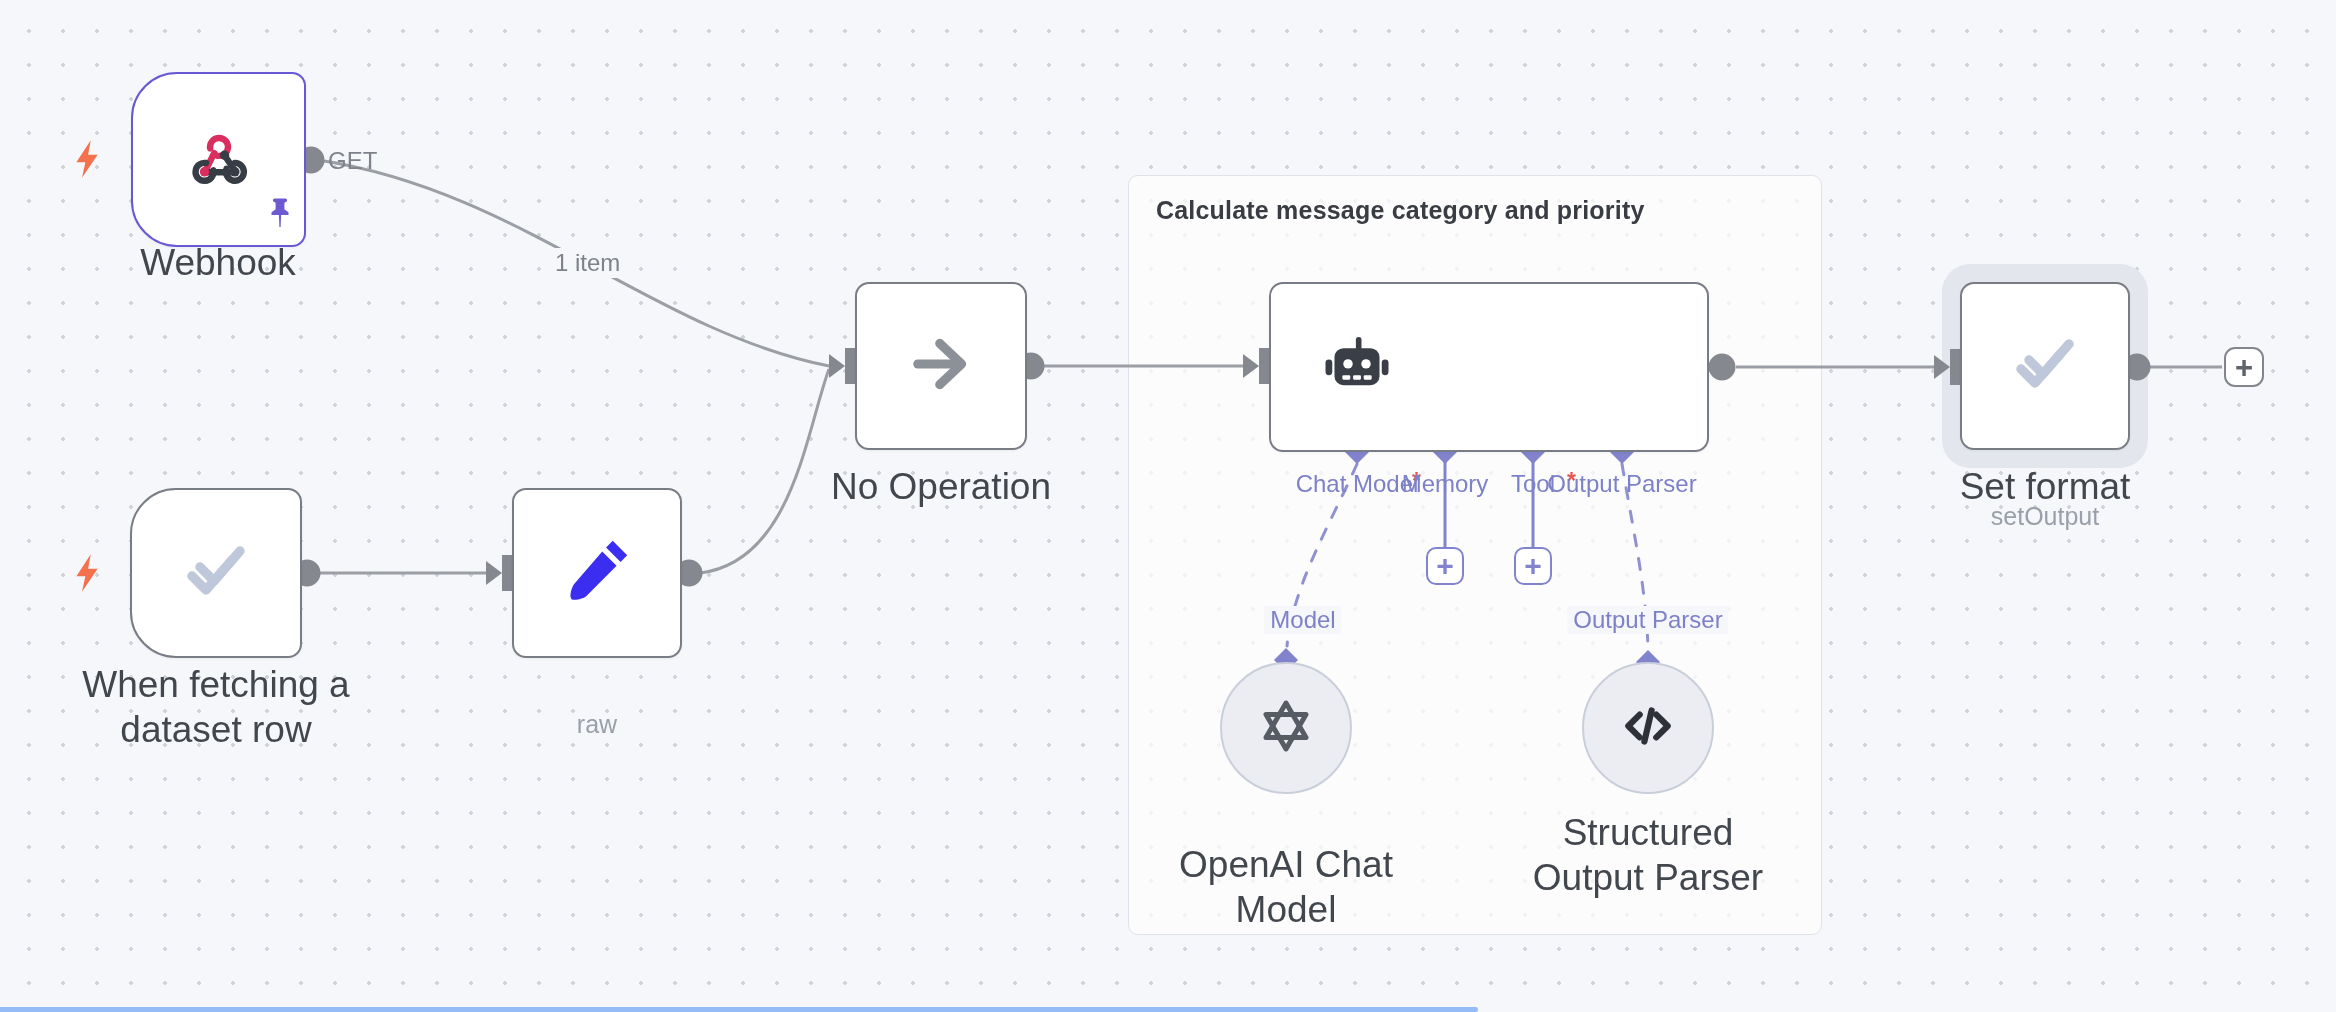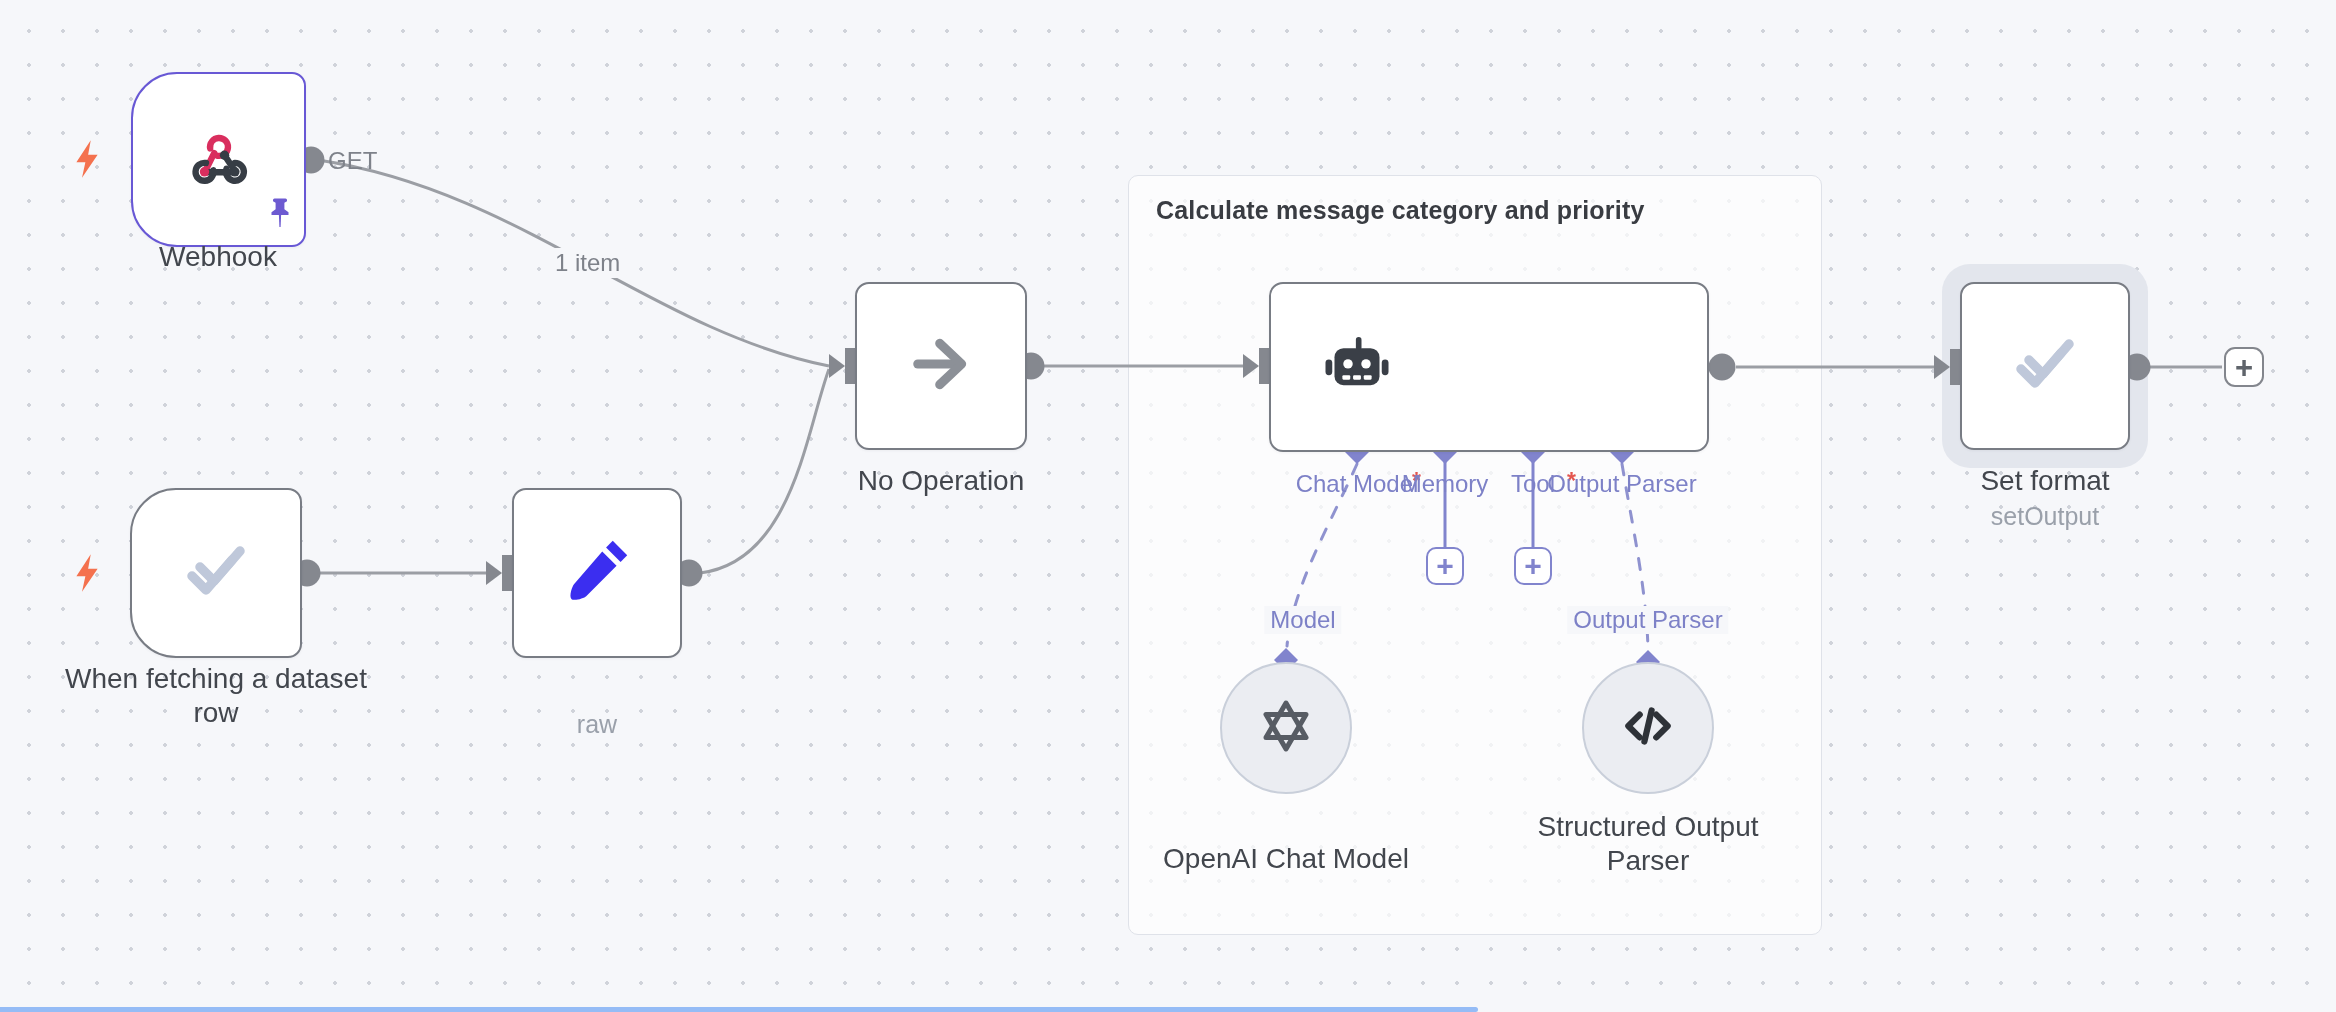--- a/index.html
+++ b/index.html
@@ -36,21 +36,21 @@
     position:absolute;left:1942px;top:264px;width:206px;height:204px;
     background:#e3e6ed;border-radius:28px;z-index:3;
   }
   .sub-circle{
     position:absolute;width:132px;height:132px;border-radius:50%;
     background:#ebedf2;border:2px solid #c9cfda;box-sizing:border-box;
     display:flex;align-items:center;justify-content:center;z-index:4;
   }
   .node-label{
     position:absolute;transform:translateX(-50%);text-align:center;z-index:5;
-    font-size:28px;font-weight:500;color:#42464d;line-height:1.22;white-space:pre-line;
+    font-size:37px;font-weight:500;color:#42464d;line-height:1.22;white-space:pre-line;
   }
   .node-sublabel{
     position:absolute;transform:translateX(-50%);text-align:center;z-index:5;
     font-size:25px;font-weight:400;color:#9aa0aa;
   }
   .conn-label{
     position:absolute;z-index:5;font-size:24px;color:#7e828a;
   }
   .bg-chip{background:#f6f7fa;padding:1px 7px;border-radius:4px;}
   .port-label{

